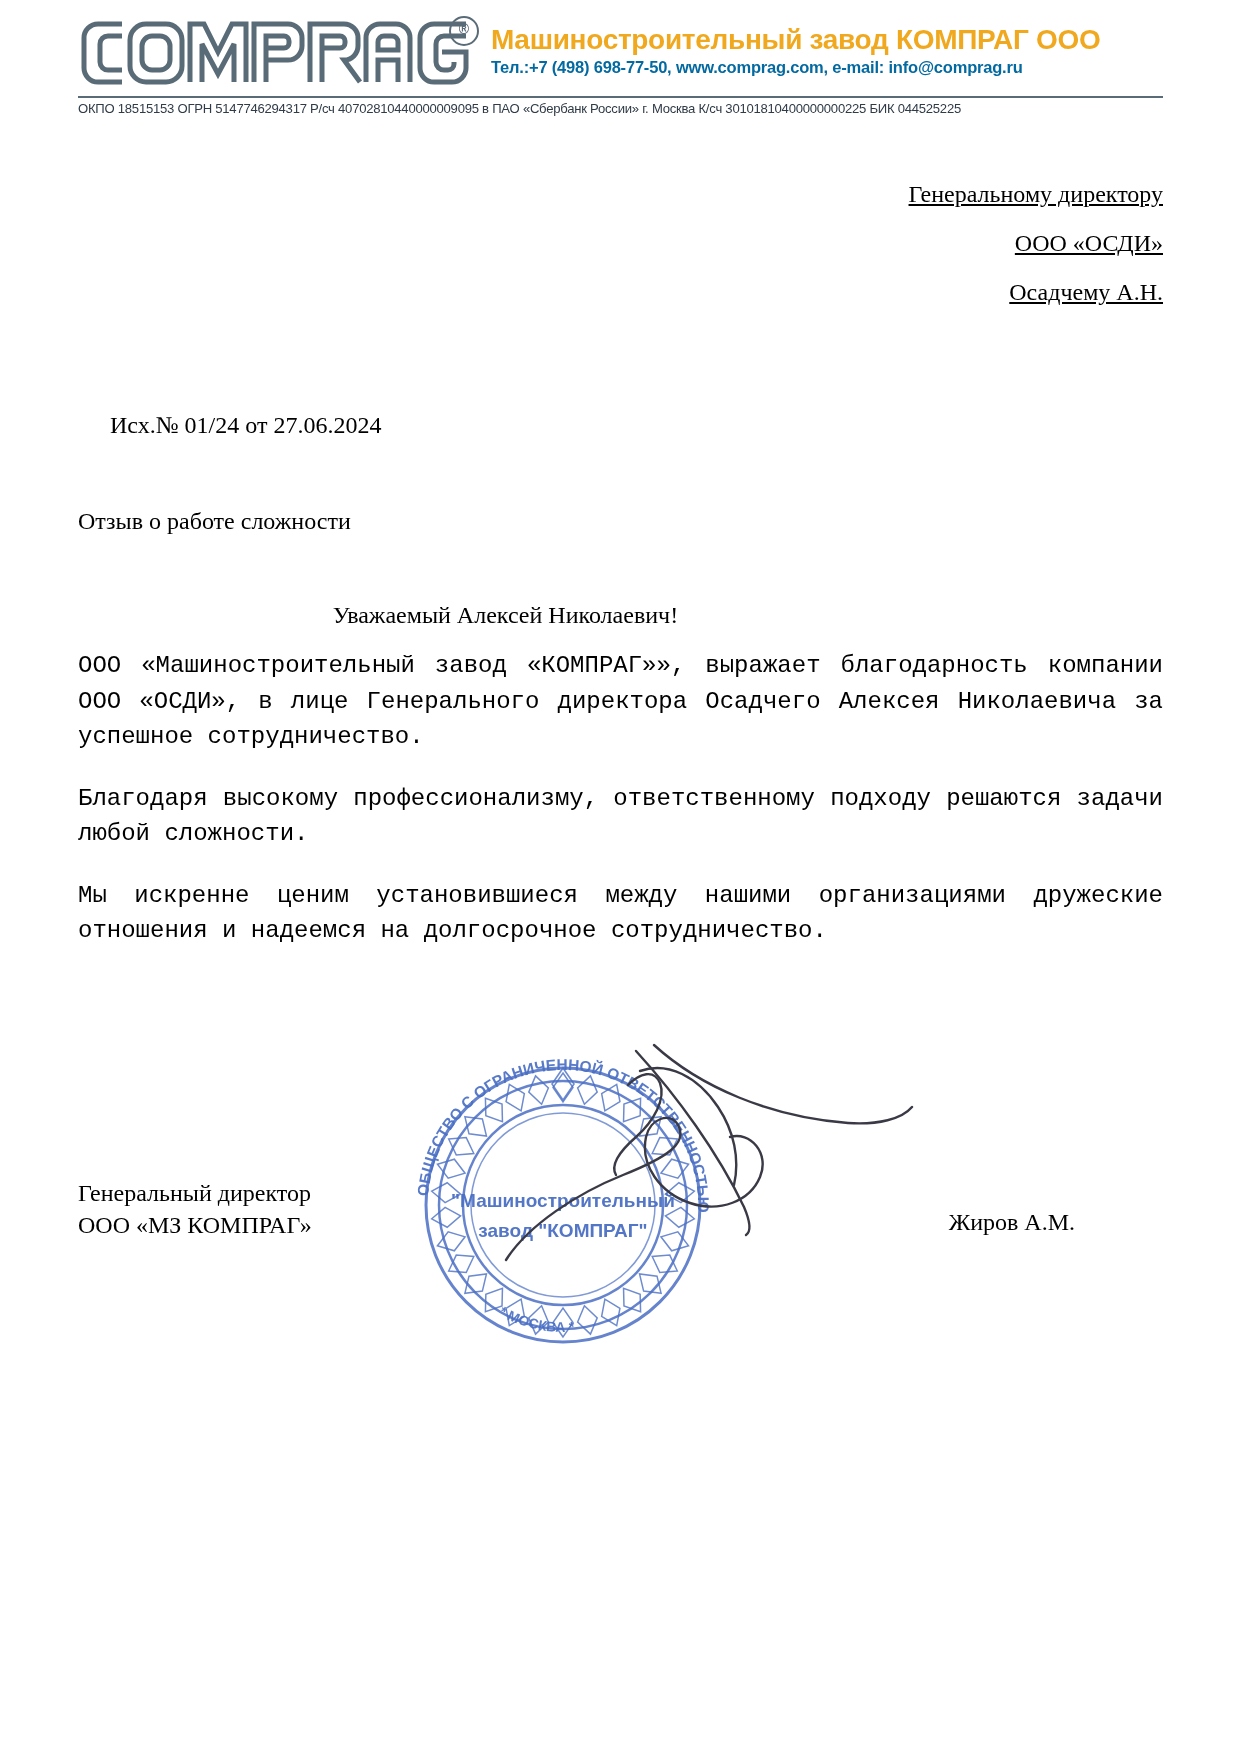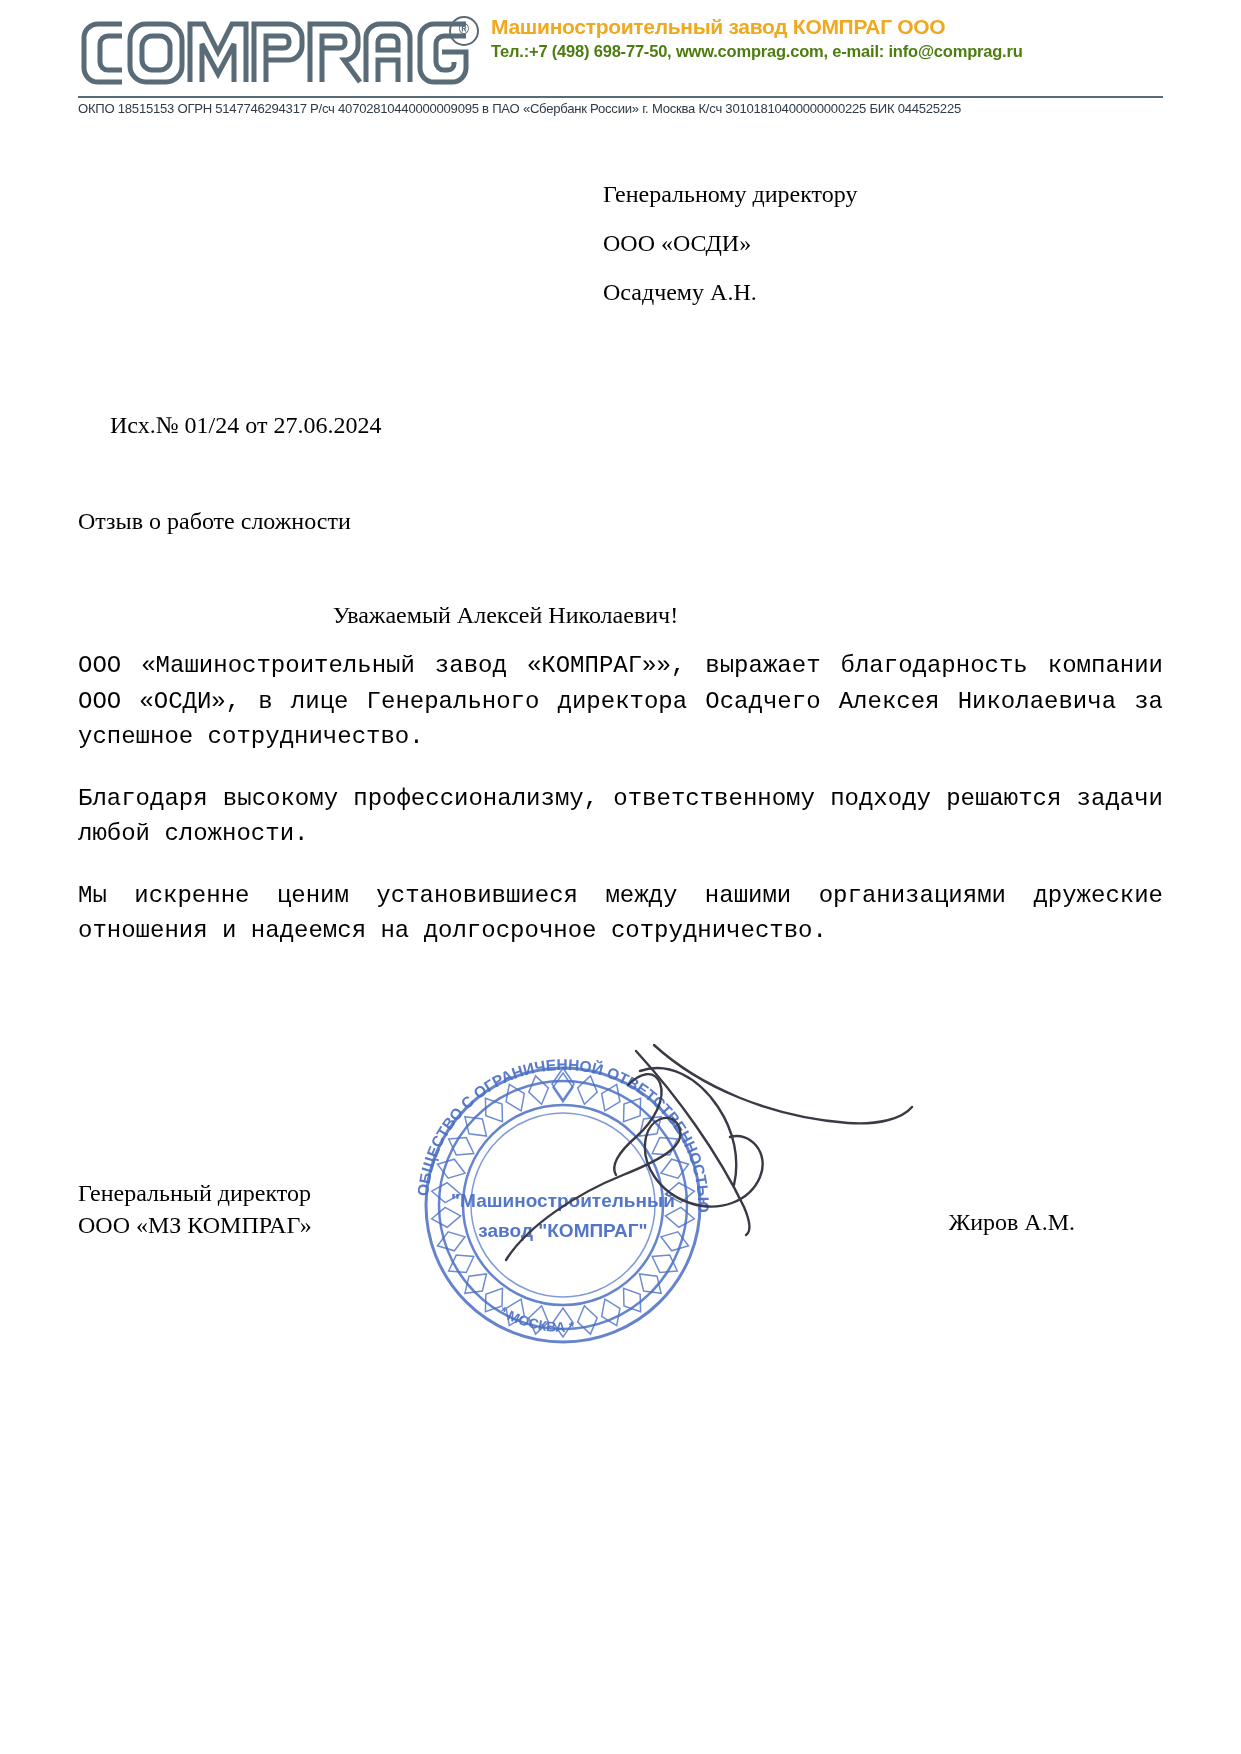--- a/index.html
+++ b/index.html
@@ -53,40 +53,41 @@
     text-align: center;
   }
   .company-block {
     flex: 1 1 auto;
     padding-left: 18px;
     padding-top: 2px;
   }
   .company-name {
     font-family: "Liberation Sans", sans-serif;
     font-weight: 700;
-    font-size: 21px;
+    font-size: 28px;
     letter-spacing: -0.3px;
     color: #f0a81e;
     line-height: 1.08;
     white-space: nowrap;
+    margin-top: 9px;
   }
   .company-address {
     font-family: "Liberation Sans", sans-serif;
     font-size: 13.2px;
     color: #3f4b55;
     line-height: 1.45;
     margin-top: 3px;
     white-space: nowrap;
     letter-spacing: -0.15px;
   }
   .company-contacts {
     font-family: "Liberation Sans", sans-serif;
     font-weight: 700;
     font-size: 16.5px;
-    color: #4d7c0f;
+    color: #0369a1;
     line-height: 1.35;
     margin-top: 1px;
     white-space: nowrap;
     letter-spacing: -0.2px;
   }
   .lh-rule {
     position: absolute;
     left: 78px;
     top: 96px;
     width: 1085px;
@@ -111,22 +112,24 @@
     left: 78px;
     top: 0;
     width: 1085px;
   }
 
   .addressee {
     position: absolute;
     top: 170px;
     right: 0;
     width: 560px;
+    text-align: right;
     font-size: 24px;
     line-height: 2.05;
+    text-decoration: underline;
   }
   .addressee div { white-space: nowrap; }
 
   .ref-line {
     position: absolute;
     top: 412px;
     left: 0;
     font-size: 24px;
     margin-left: 32px;
   }

